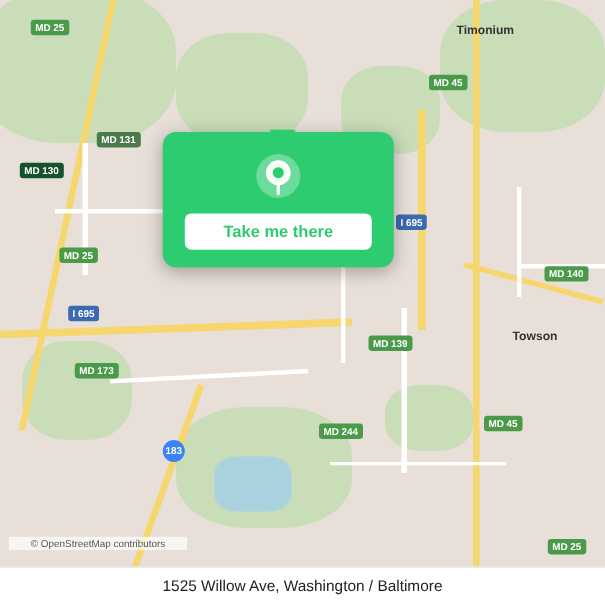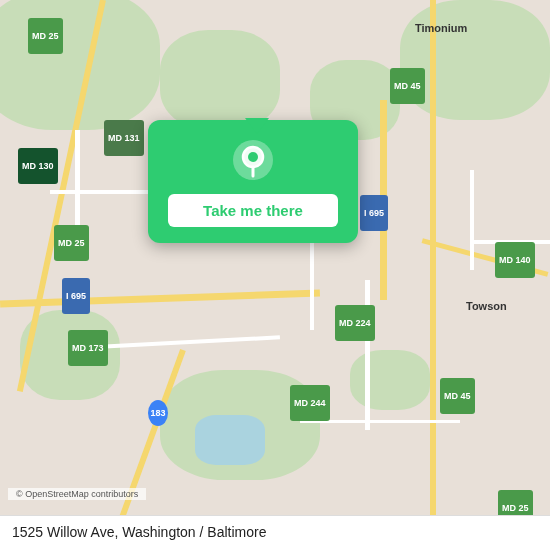--- a/index.html
+++ b/index.html
@@ -58,21 +58,21 @@
       font-weight: bold;
       color: #333;
       white-space: nowrap;
     }
     .road-badge {
       position: absolute;
       background: #4a90d9;
       color: white;
       font-size: 9px;
       font-weight: bold;
-      padding: 13px 4px;
+      padding: 2px 4px;
       border-radius: 3px;
       white-space: nowrap;
     }
     .road-badge-green {
       background: #4a9a4a;
     }
 
     
     #popup-card {
       position: absolute;
@@ -115,20 +115,21 @@
       bottom: 0;
       left: 0;
       width: 100%;
       background: white;
       padding: 8px 12px 10px;
       border-top: 1px solid #ddd;
       z-index: 20;
       display: flex;
       align-items: center;
       justify-content: space-between;
+      flex-direction: column;
     }
 
     #bottom-address {
       font-size: 14px;
       color: #222;
       font-weight: 500;
     }
 
     #moovit-logo {
       display: flex;
@@ -148,21 +149,21 @@
     }
 
     
     #osm-attr {
       position: absolute;
       bottom: 50px;
       left: 8px;
       font-size: 9px;
       color: #555;
       background: rgba(255,255,255,0.7);
-      padding: 1px 8px;
+      padding: 1px 20px;
       z-index: 15;
     }
 
     
     #popup-pointer {
       position: absolute;
       top: 118px;
       left: 245px;
       width: 0;
       height: 0;
@@ -209,28 +210,28 @@
   <div class="road-white" style="width:180px;height:4px;top:340px;left:100px;transform:rotate(-3deg);"></div>
   <div class="road-white" style="width:4px;height:130px;top:200px;left:310px;"></div>
   <div class="road-white" style="width:160px;height:3px;top:420px;left:300px;"></div>
   <div class="road-white" style="width:4px;height:100px;top:170px;left:470px;"></div>
   <div class="road-white" style="width:100px;height:4px;top:240px;left:470px;"></div>
 
   <div class="map-label" style="top:22px;left:415px;">Timonium</div>
   <div class="map-label" style="top:300px;left:466px;">Towson</div>
 
   <div class="road-badge road-badge-green" style="top:18px;left:28px;">MD 25</div>
-  <div class="road-badge" style="top:120px;left:104px;background:#4a7a4a;">MD 131</div>
+  <div class="road-badge" style="top:120px;left:88px;background:#4a7a4a;">MD 131</div>
   <div class="road-badge" style="top:148px;left:18px;background:#14532d;">MD 130</div>
   <div class="road-badge road-badge-green" style="top:225px;left:54px;">MD 25</div>
   <div class="road-badge" style="top:278px;left:62px;background:#3a6ab0;">I 695</div>
   <div class="road-badge" style="top:195px;left:360px;background:#3a6ab0;">I 695</div>
   <div class="road-badge road-badge-green" style="top:68px;left:390px;">MD 45</div>
   <div class="road-badge road-badge-green" style="top:378px;left:440px;">MD 45</div>
-  <div class="road-badge road-badge-green" style="top:305px;left:335px;">MD 224</div>
+  <div class="road-badge road-badge-green" style="top:305px;left:335px;">MD 139</div>
   <div class="road-badge road-badge-green" style="top:330px;left:68px;">MD 173</div>
   <div class="road-badge road-badge-green" style="top:385px;left:290px;">MD 244</div>
   <div class="road-badge" style="top:400px;left:148px;background:#3b82f6;border-radius:50%;width:20px;height:20px;display:flex;align-items:center;justify-content:center;">183</div>
   <div class="road-badge road-badge-green" style="top:242px;left:495px;">MD 140</div>
   <div class="road-badge road-badge-green" style="top:490px;left:498px;">MD 25</div>
 
   <div id="popup-card">
 
     <svg id="popup-pin-icon" viewBox="0 0 44 44" fill="none" xmlns="http://www.w3.org/2000/svg">
       <circle cx="22" cy="22" r="20" fill="rgba(255,255,255,0.3)"></circle>

